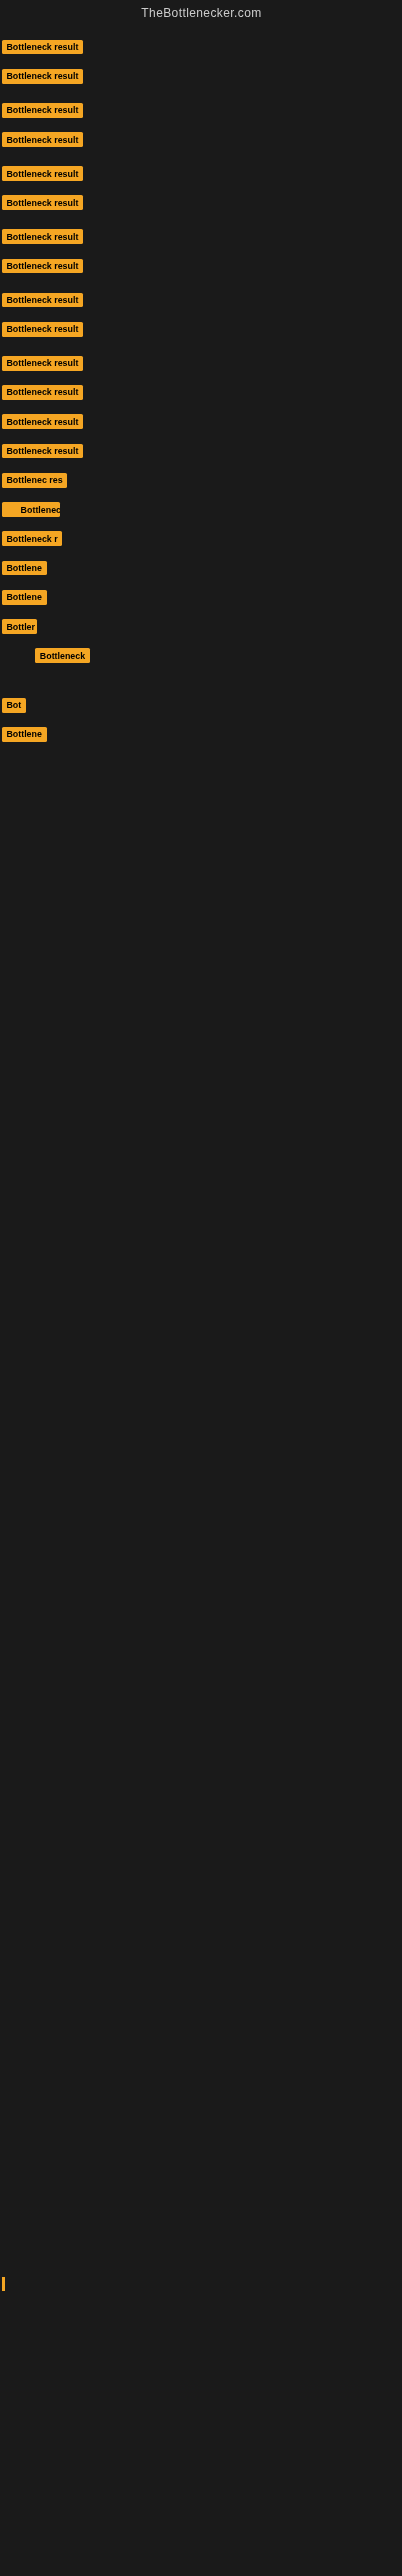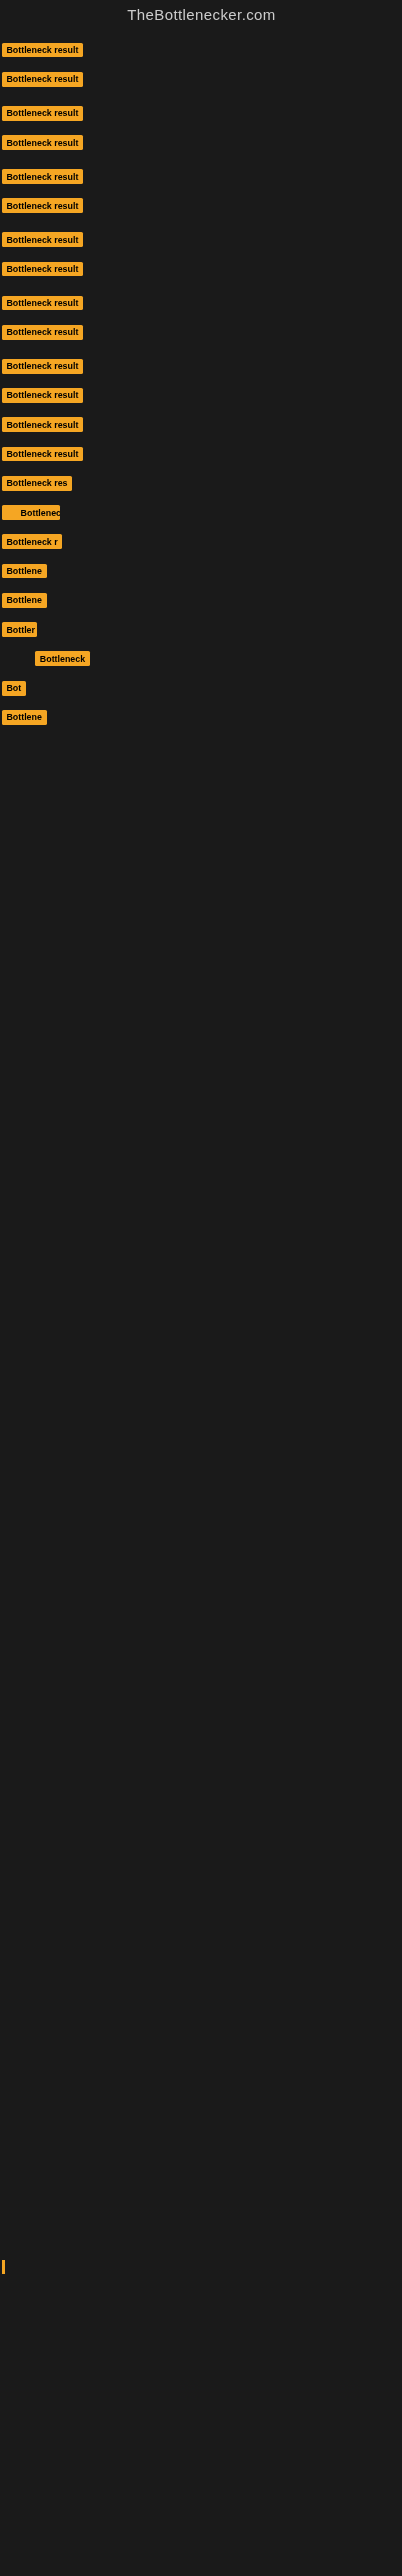--- a/index.html
+++ b/index.html
@@ -12,21 +12,21 @@
       width: 403px;
       min-height: 2576px;
       background-color: #1a1a1a;
       font-family: Arial, sans-serif;
       position: relative;
     }
 
     .site-title {
       text-align: center;
       color: #cccccc;
-      font-size: 15px;
+      font-size: 12px;
       padding: 6.4px 0 3.2px 0;
       letter-spacing: 0.4px;
     }
 
     .bottleneck-item {
       display: flex;
       align-items: center;
       margin: 0 0 0 1.6px;
       padding: 1.6px 0;
     }
@@ -123,42 +123,42 @@
       <div class="bottleneck-item row-11" style="margin-top: 11.3px;">
         <span class="bottleneck-badge">Bottleneck result</span>
       </div>
       <div class="bottleneck-item row-12" style="margin-top: 11.3px;">
         <span class="bottleneck-badge">Bottleneck result</span>
       </div>
       <div class="bottleneck-item row-13" style="margin-top: 11.3px;">
         <span class="bottleneck-badge">Bottleneck result</span>
       </div>
       <div class="bottleneck-item row-14" style="margin-top: 11.3px;">
-        <span class="bottleneck-badge" style="max-width: 89px; overflow: hidden;">Bottleneck res</span>
+        <span class="bottleneck-badge" style="max-width: 89px; overflow: hidden;">Bottlenec res</span>
       </div>
       <div class="bottleneck-item row-15" style="margin-top: 11.3px;">
         <span class="bottleneck-badge" style="max-width: 58px; overflow: hidden; padding-left: 19px;">Bottlenec</span>
       </div>
       <div class="bottleneck-item row-16" style="margin-top: 11.3px;">
         <span class="bottleneck-badge" style="max-width: 71px; overflow: hidden;">Bottleneck r</span>
       </div>
       <div class="bottleneck-item row-17" style="margin-top: 11.3px;">
         <span class="bottleneck-badge" style="max-width: 58px; overflow: hidden;">Bottlene</span>
       </div>
       <div class="bottleneck-item row-19" style="margin-top: 11.3px;">
         <span class="bottleneck-badge" style="max-width: 58px; overflow: hidden;">Bottlene</span>
       </div>
       <div class="bottleneck-item row-20" style="margin-top: 11.3px;">
         <span class="bottleneck-badge" style="max-width: 35px; overflow: hidden;">Bottler</span>
       </div>
       <div class="bottleneck-item row-21" style="margin-top: 11.3px; margin-left: 35px;">
         <span class="bottleneck-badge" style="max-width: 71px; overflow: hidden;">Bottleneck</span>
       </div>
       <div class="bottleneck-item row-22" style="margin-top: 11.3px;">
-        <span class="bottleneck-badge" style="max-width: 24px; overflow: hidden;">Bot</span>
+        <span class="bottleneck-badge" style="max-width: 24px; overflow: hidden; margin-top: 20px;">Bot</span>
       </div>
       <div class="bottleneck-item row-23" style="margin-top: 11.3px;">
         <span class="bottleneck-badge" style="max-width: 58px; overflow: hidden;">Bottlene</span>
       </div>
     </div>
 
   <div class="tiny-bar"></div>
 </div>
 
 

